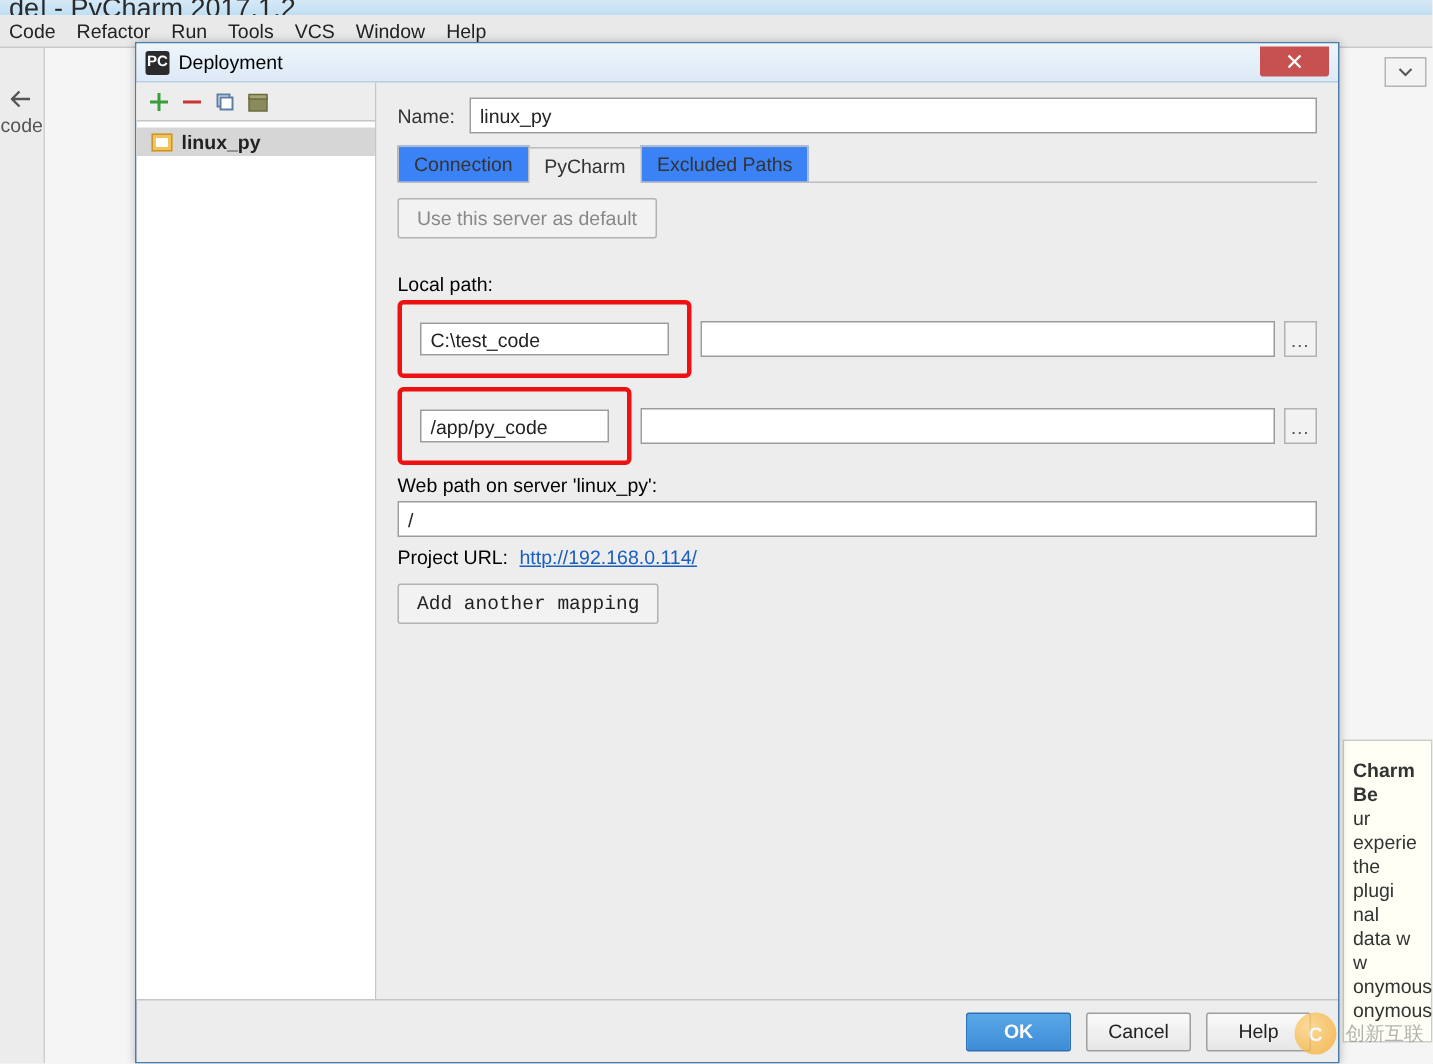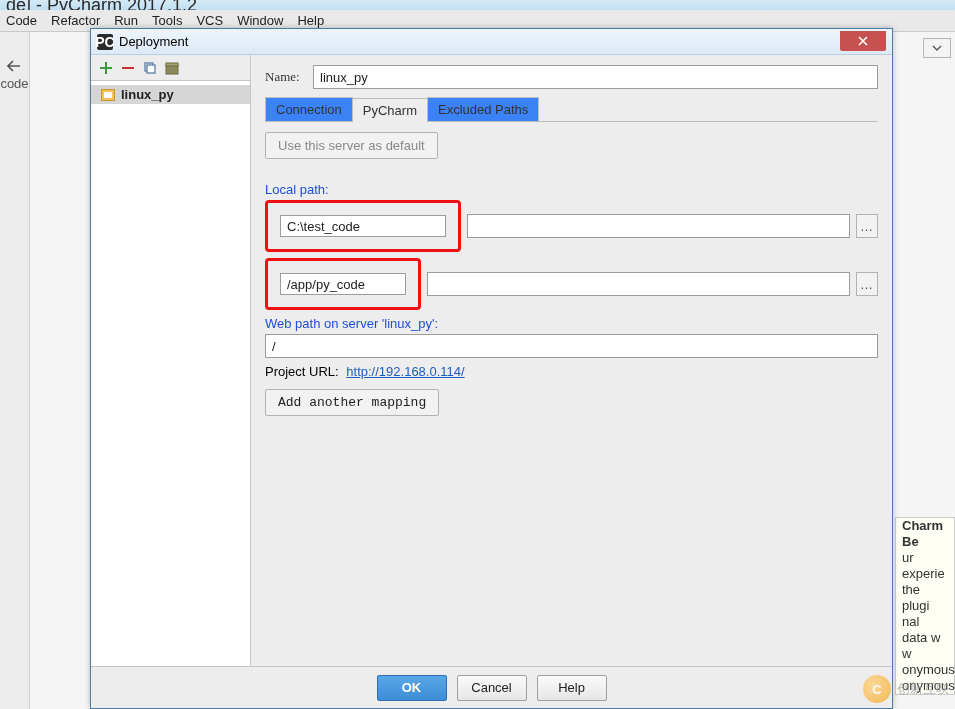--- a/index.html
+++ b/index.html
@@ -5,54 +5,54 @@
   * { box-sizing: border-box; font-family: "Segoe UI", Tahoma, sans-serif; font-size: 13px; }
   body { margin:0; width:955px; height:709px; background:#fff; overflow:hidden; position:relative; }
   .ide-titlebar { height:10px; background:linear-gradient(#d5e9f6,#c0dff3); color:#2a2a2a; padding-left:6px; font-size:18px; line-height:10px; overflow:hidden; white-space:nowrap; }
   .ide-menubar { height:22px; background:#e9e9e9; border-bottom:1px solid #c9c9c9; padding-left:6px; display:flex; gap:14px; align-items:center; }
   .ide-menubar span { color:#222; }
   .ide-body { position:absolute; top:32px; left:0; right:0; bottom:0; background:#f5f5f5; }
   .ide-left { position:absolute; left:0; top:0; bottom:0; width:30px; background:#ececec; border-right:1px solid #d0d0d0; text-align:center; padding-top:28px; font-size:11px; color:#555; }
   .ide-left svg { display:block; margin:0 auto 4px; }
   .ide-tool { position:absolute; right:4px; top:6px; width:28px; height:20px; border:1px solid #b5b5b5; background:#f3f3f3; display:flex; align-items:center; justify-content:center; }
   .ide-tool svg { }
-  .balloon { position:absolute; right:0; bottom:14px; width:60px; background:#fffff6; border:1px solid #ccc; padding:0 6px; font-size:12px; line-height:16px; color:#333; }
+  .balloon { position:absolute; right:0; bottom:14px; width:60px; background:#fffff6; border:1px solid #ccc; padding:12px 6px; font-size:12px; line-height:16px; color:#333; }
   .balloon b { font-weight:bold; }
 
   .dialog { position:absolute; left:90px; top:28px; width:803px; height:681px; background:#ededed; border:1px solid #4a7dab; box-shadow:0 0 6px rgba(0,0,0,.25); display:flex; flex-direction:column; }
   .dlg-title { height:26px; background:linear-gradient(#eef5fb,#dce9f6); border-bottom:1px solid #b9cde0; display:flex; align-items:center; padding:0 6px; position:relative; }
-  .dlg-title .pc-icon { width:16px; height:16px; background:#2b2b2b; color:#fff; font-size:14px; font-weight:bold; display:inline-flex; align-items:center; justify-content:center; margin-right:6px; border-radius:2px; }
+  .dlg-title .pc-icon { width:16px; height:16px; background:#2b2b2b; color:#fff; font-size:10px; font-weight:bold; display:inline-flex; align-items:center; justify-content:center; margin-right:6px; border-radius:2px; }
   .dlg-close { position:absolute; right:6px; top:2px; width:46px; height:20px; background:#c75050; display:flex; align-items:center; justify-content:center; color:#fff; border-radius:0 0 2px 2px; }
   .dlg-content { flex:1; display:flex; }
   .dlg-left { width:160px; border-right:1px solid #c6c6c6; background:#fff; display:flex; flex-direction:column; }
   .dlg-toolbar { height:26px; background:#ededed; border-bottom:1px solid #c6c6c6; display:flex; align-items:center; gap:8px; padding:0 8px; }
   .tree { flex:1; padding:4px 0; }
   .tree-item { display:flex; align-items:center; gap:6px; padding:2px 10px; background:#d6d6d6; }
   .tree-item .srv-icon { width:14px; height:12px; background:#f3c35a; border:1px solid #c7962f; position:relative; }
   .tree-item .srv-icon::after { content:""; position:absolute; left:2px; top:2px; width:8px; height:6px; background:#fff; }
   .tree-item span { font-weight:bold; color:#222; }
   .dlg-right { flex:1; padding:10px 14px; background:#ededed; overflow:auto; }
   .row { display:flex; align-items:center; margin-bottom:8px; }
-  .row label { width:48px; color:#333;font-family:Liberation Serif, serif; }
+  .row label { width:48px; color:#333; }
   .txt { flex:1; height:24px; border:1px solid #9c9c9c; background:#fff; padding:0 6px; color:#222; }
   .tabs { display:flex; border-bottom:1px solid #bcbcbc; margin-bottom:10px; }
   .tabs div { padding:4px 10px; border:1px solid #bcbcbc; border-bottom:none; background:#3b82f6; margin-right:-1px; color:#333; }
   .tabs .active { background:#ededed; position:relative; top:1px; }
   .btn { border:1px solid #b2b2b2; background:#f2f2f2; color:#888; padding:5px 12px; border-radius:2px; display:inline-block; }
   .btn.enabled { color:#222;font-family:Liberation Mono, monospace; }
   .form-sec { margin-bottom:6px; }
-  .lbl { color:#1d4ed8; margin-bottom:3px; display:block; }
+  .lbl { color:#000000; margin-bottom:3px; display:block; }
   .field-row { display:flex; align-items:center; gap:6px; }
   .swatchbox { border:3px solid #e11; border-radius:4px; padding:12px; }
   .swatchbox .txt { border:1px solid #9c9c9c; height:22px; }
   .swatchbox.narrow { width:196px; }
   .swatchbox.narrow2 { width:156px; }
   .browse { width:22px; height:24px; border:1px solid #b2b2b2; background:#f2f2f2; display:flex; align-items:center; justify-content:center; color:#555; letter-spacing:1px; }
   .url { color:#1a5fbf; display:inline-block; margin-left:4px; }
-  .dlg-buttons { height:42px; border-top:1px solid #c6c6c6; display:flex; align-items:center; justify-content:center; padding:0 18px; gap:10px; }
+  .dlg-buttons { height:42px; border-top:1px solid #c6c6c6; display:flex; align-items:center; justify-content:flex-end; padding:0 18px; gap:10px; }
   .dbtn { min-width:70px; height:26px; border:1px solid #9f9f9f; background:linear-gradient(#fafafa,#e6e6e6); border-radius:2px; display:flex; align-items:center; justify-content:center; color:#222; }
   .dbtn.primary { background:linear-gradient(#5aa7e8,#3d8cd6); border-color:#2d6fb5; color:#fff; font-weight:600; }
   .watermark { position:absolute; right:6px; bottom:6px; display:flex; align-items:center; gap:6px; color:#999; font-size:15px; opacity:.75; pointer-events:none; }
   .wm-circle { width:28px; height:28px; border-radius:50%; background:radial-gradient(circle at 35% 35%, #ffd27a, #f5a623); display:flex; align-items:center; justify-content:center; color:#fff; font-weight:bold; }
 </style>
 </head>
 <body>
 
 <div class="ide-titlebar">de] - PyCharm 2017.1.2</div>
 <div class="ide-menubar">

